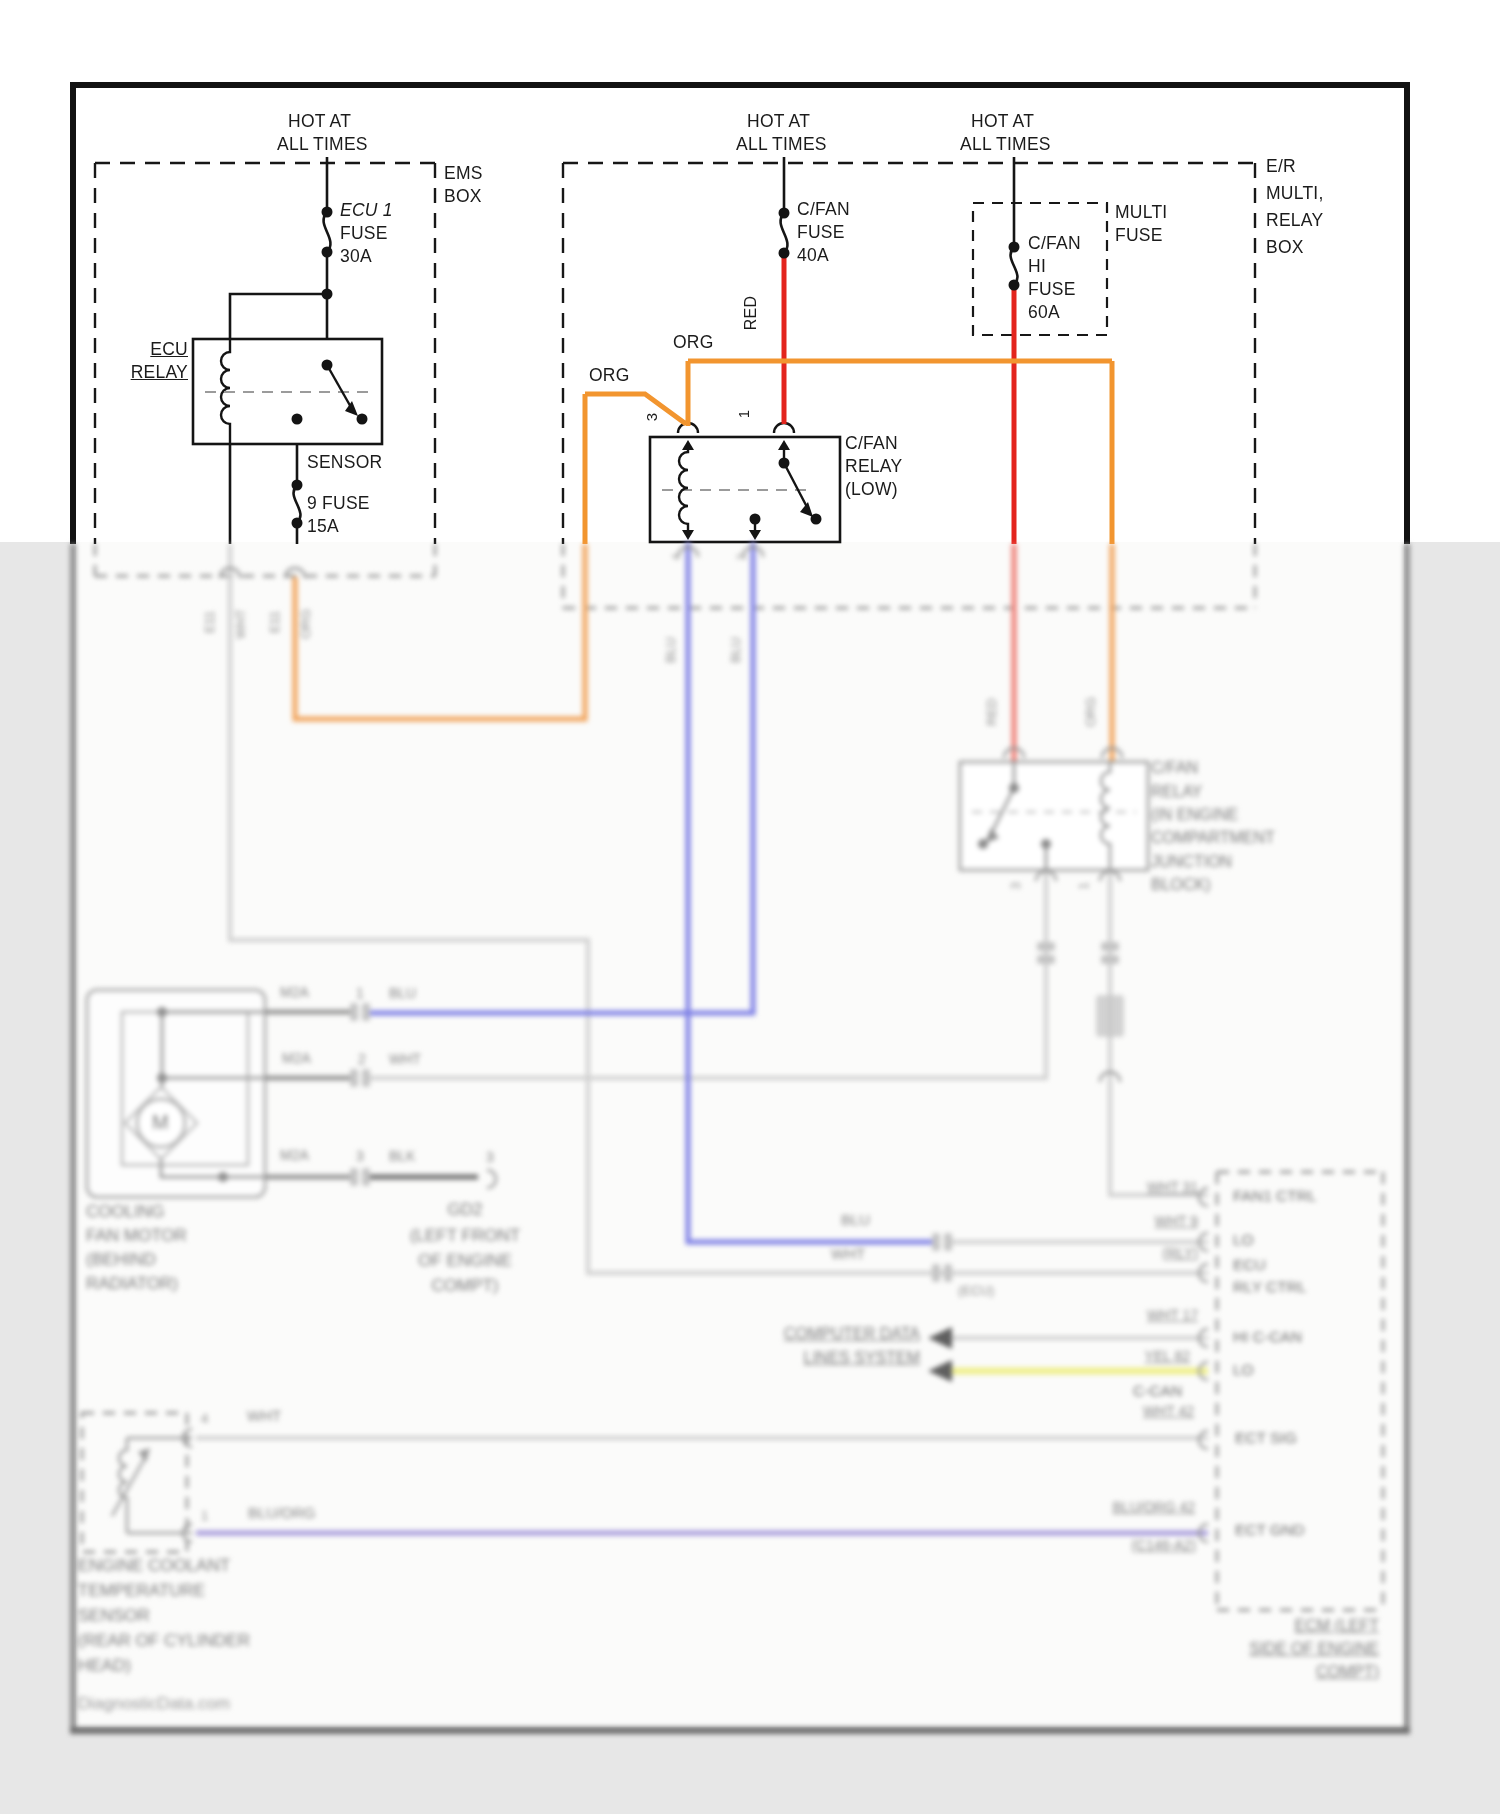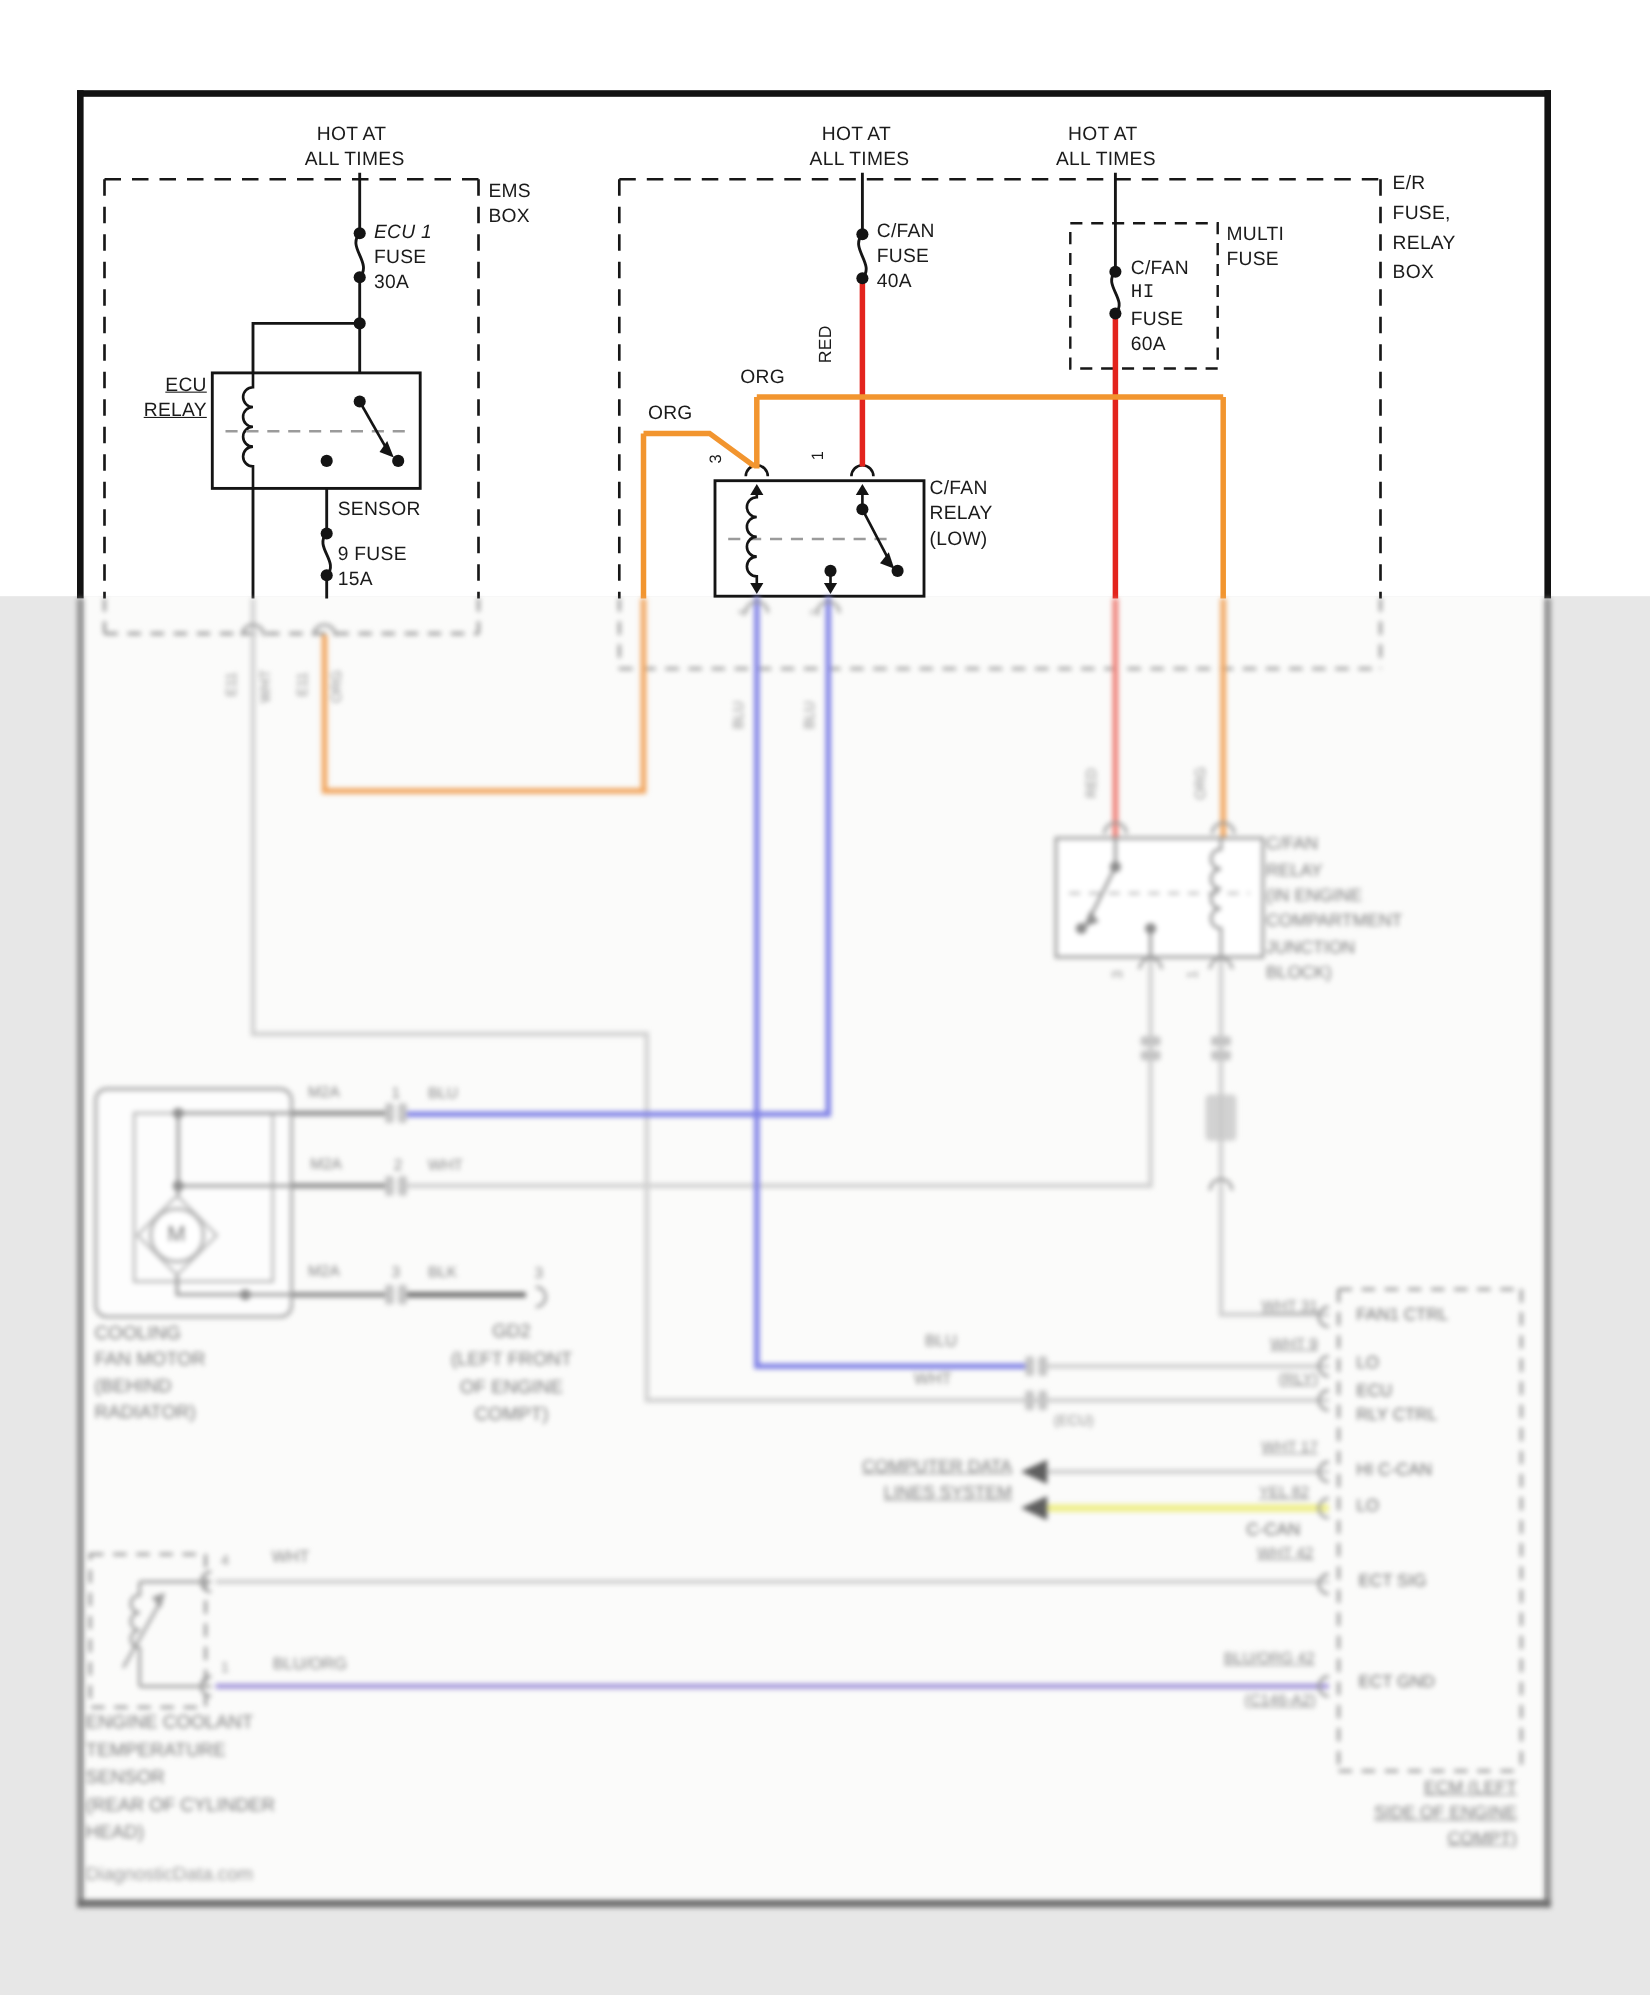--- a/index.html
+++ b/index.html
@@ -109,41 +109,41 @@
   <div class="t" style="left:277px;top:135px;">ALL TIMES</div>
   <div class="t" style="left:747px;top:112px;">HOT AT</div>
   <div class="t" style="left:736px;top:135px;">ALL TIMES</div>
   <div class="t" style="left:971px;top:112px;">HOT AT</div>
   <div class="t" style="left:960px;top:135px;">ALL TIMES</div>
 
   <div class="t" style="left:444px;top:164px;">EMS</div>
   <div class="t" style="left:444px;top:187px;">BOX</div>
 
   <div class="t" style="left:1266px;top:157px;">E/R</div>
-  <div class="t" style="left:1266px;top:184px;">FUSE,</div>
+  <div class="t" style="left:1266px;top:184px;">MULTI,</div>
   <div class="t" style="left:1266px;top:211px;">RELAY</div>
   <div class="t" style="left:1266px;top:238px;">BOX</div>
 
   <div class="t" style="left:340px;top:201px;font-style:italic;">ECU 1</div>
   <div class="t" style="left:340px;top:224px;">FUSE</div>
   <div class="t" style="left:340px;top:247px;">30A</div>
 
   <div class="t ra" style="left:118px;top:340px;width:70px;">ECU</div>
   <div class="t ra" style="left:118px;top:363px;width:70px;">RELAY</div>
 
   <div class="t" style="left:307px;top:453px;">SENSOR</div>
   <div class="t" style="left:307px;top:494px;">9 FUSE</div>
   <div class="t" style="left:307px;top:517px;">15A</div>
 
   <div class="t" style="left:797px;top:200px;">C/FAN</div>
   <div class="t" style="left:797px;top:223px;">FUSE</div>
   <div class="t" style="left:797px;top:246px;">40A</div>
 
   <div class="t" style="left:1028px;top:234px;">C/FAN</div>
-  <div class="t" style="left:1028px;top:257px;font-family:Liberation Mono, monospace;">HI</div>
+  <div class="t" style="left:1028px;top:257px;">HI</div>
   <div class="t" style="left:1028px;top:280px;">FUSE</div>
   <div class="t" style="left:1028px;top:303px;">60A</div>
 
   <div class="t" style="left:1115px;top:203px;">MULTI</div>
   <div class="t" style="left:1115px;top:226px;">FUSE</div>
 
   <div class="t" style="left:845px;top:434px;">C/FAN</div>
   <div class="t" style="left:845px;top:457px;">RELAY</div>
   <div class="t" style="left:845px;top:480px;">(LOW)</div>
 

